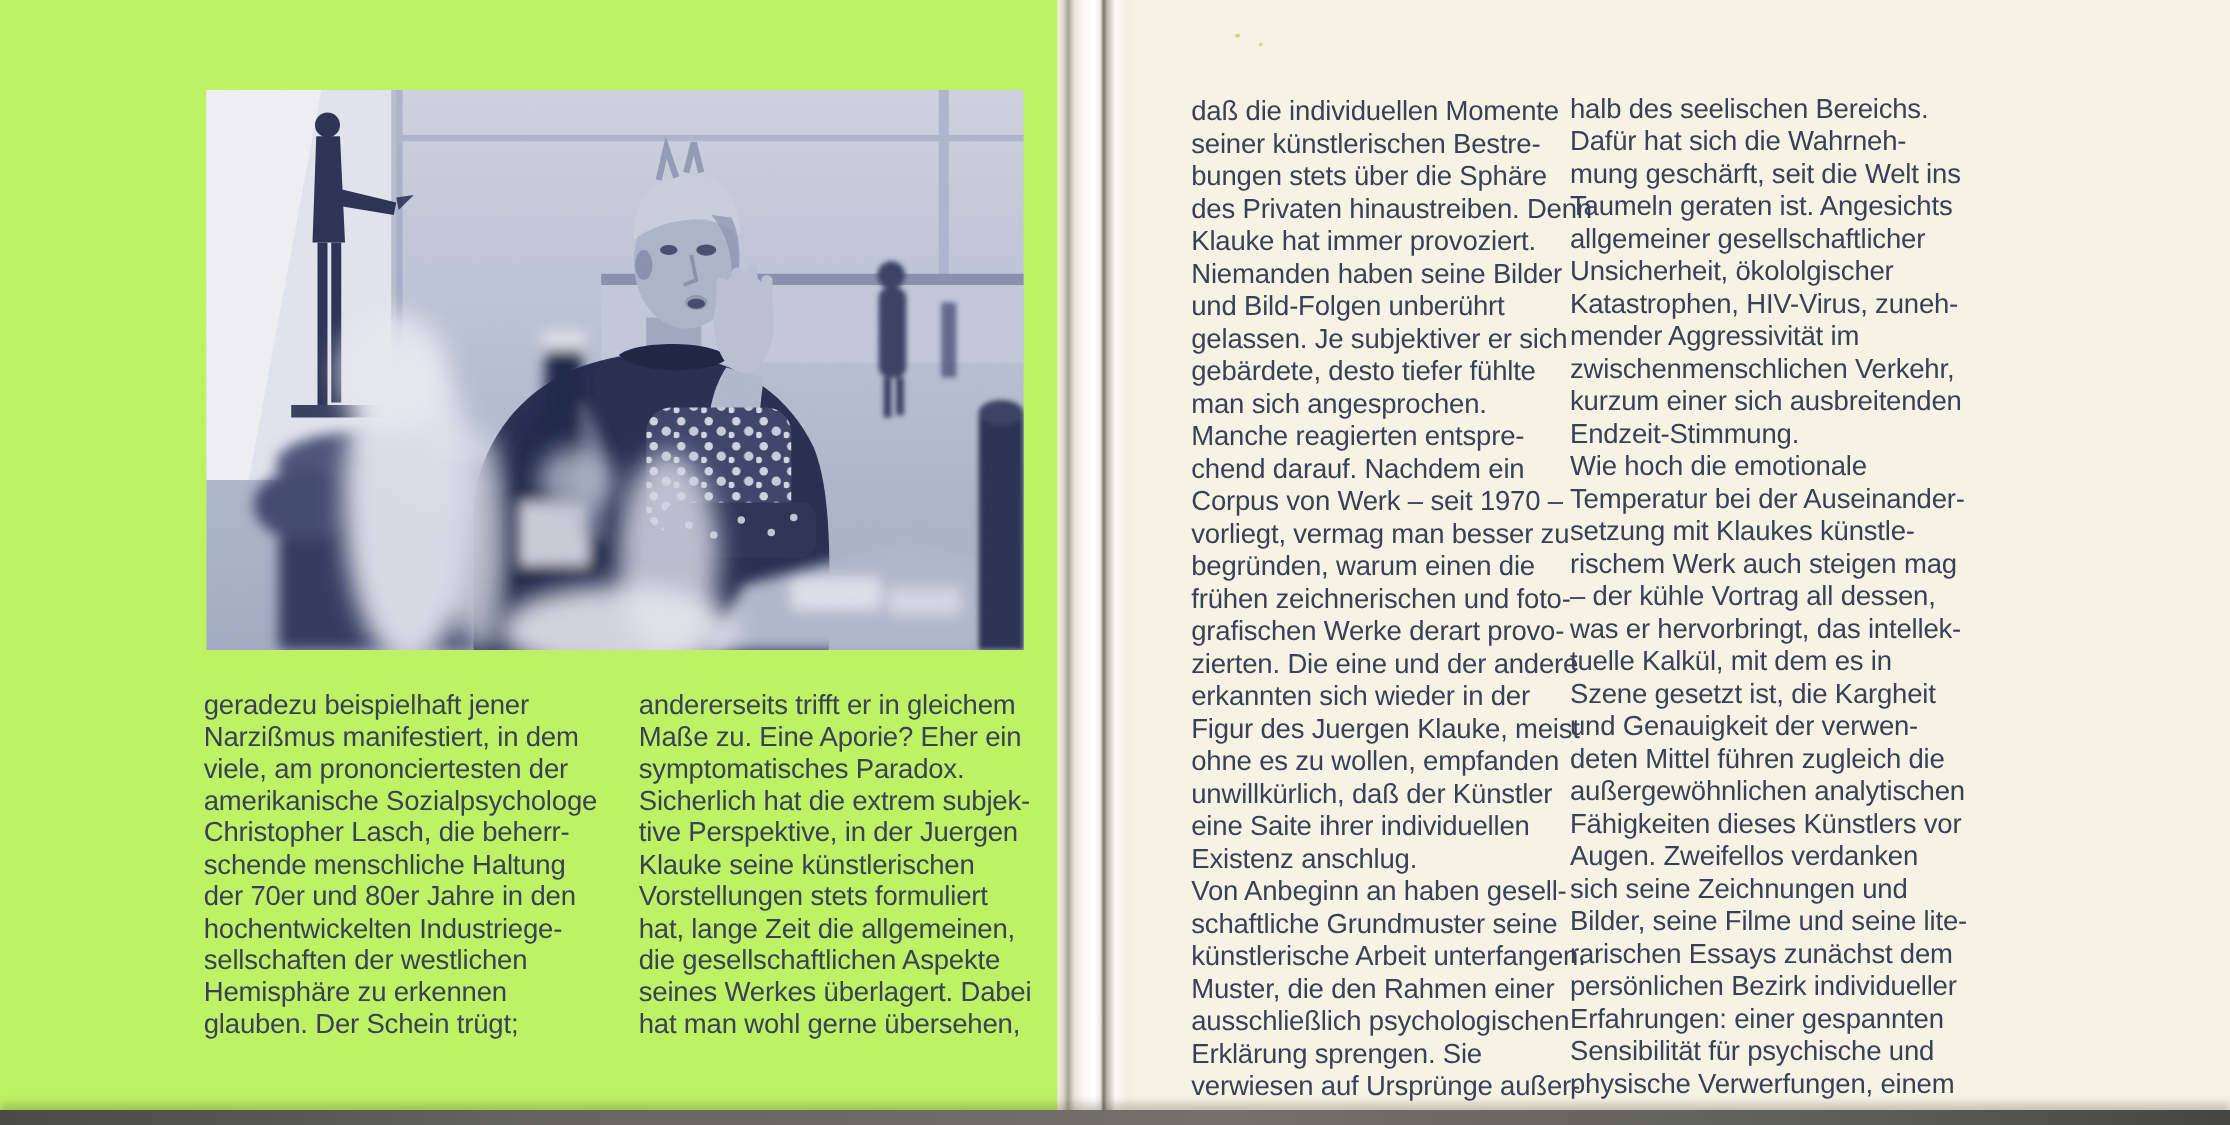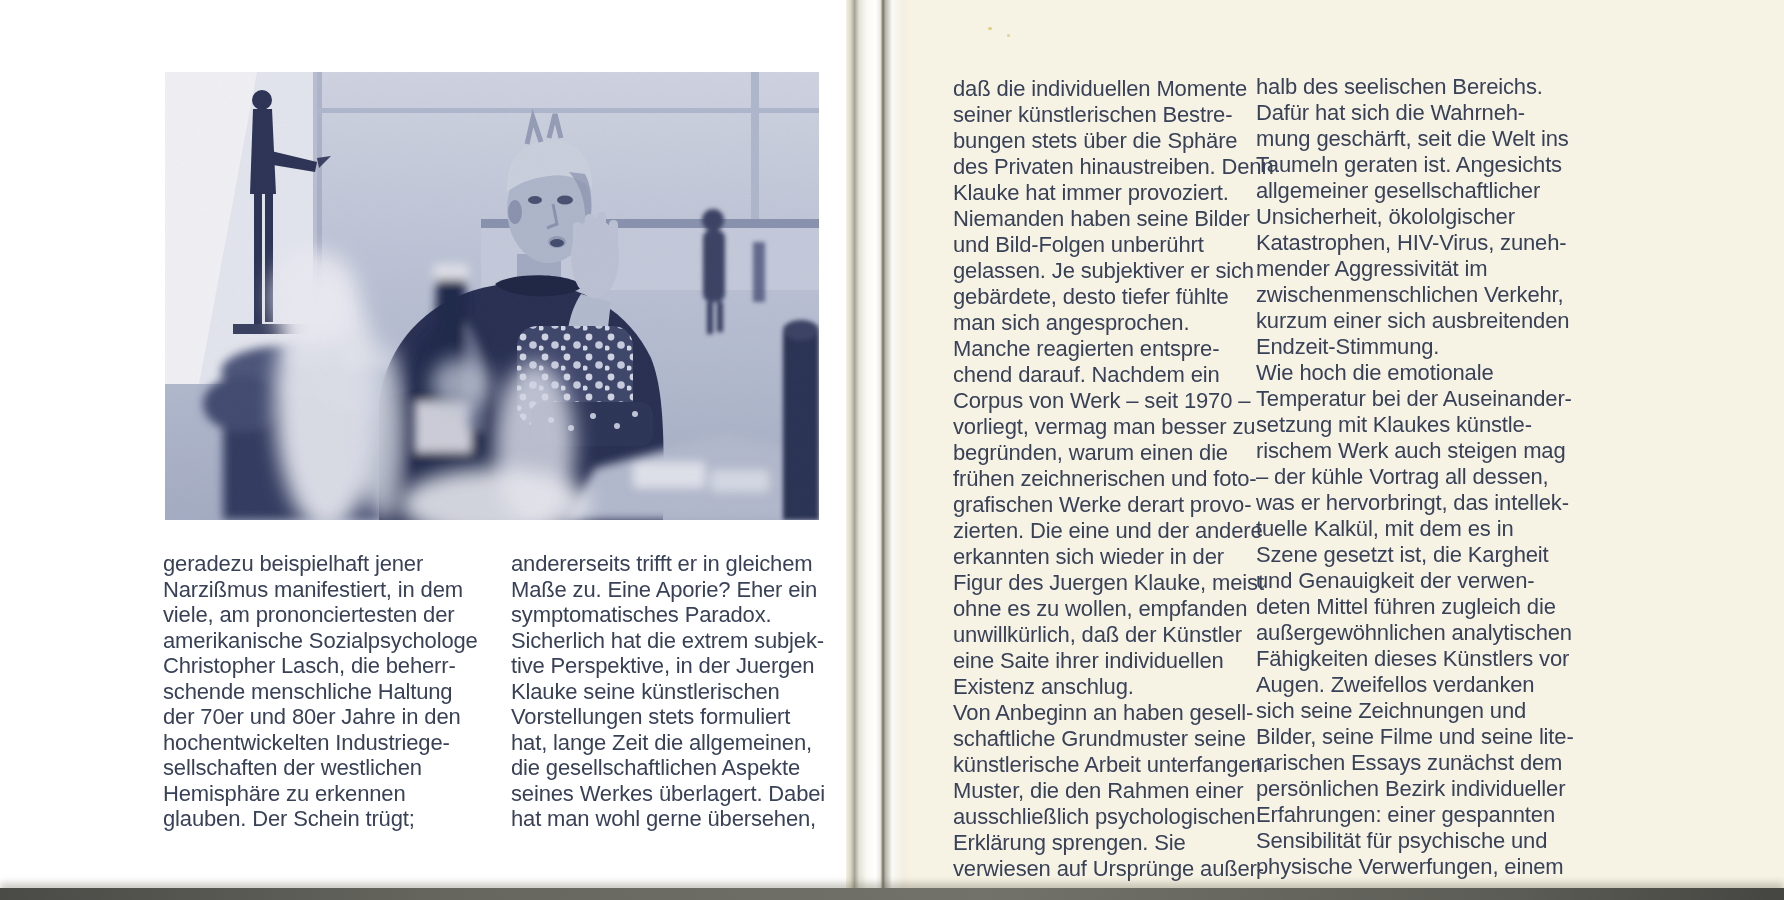--- a/index.html
+++ b/index.html
@@ -1,21 +1,21 @@
 <!DOCTYPE html>
 <html><head>
 <meta charset="utf-8">
 <style>
   html,body{margin:0;padding:0;}
   body{
     width:1784px;height:900px;position:relative;overflow:hidden;
     background:#f5f1e3;
     font-family:"Liberation Sans", sans-serif;
   }
-  .page{position:absolute;top:0;height:888px;background:#ffffff;}
+  .page{position:absolute;top:0;height:888px;background:#bef264;}
   .page-left{left:0;width:852px;}
   .page-right{left:908px;width:876px;background:#f6f2e4;}
 
   
   .gutter{
     position:absolute;top:0;left:846px;width:66px;height:888px;
     background:linear-gradient(90deg,
       #f5f1e3 0%, #ddd8c7 7%, #a7a496 13%, #e4e2d8 20%,
       #fbfaf5 32%, #ffffff 45%, #ece9e0 52%,
       #76746a 56%, #b9b6aa 60%, #fbfaf6 70%,

